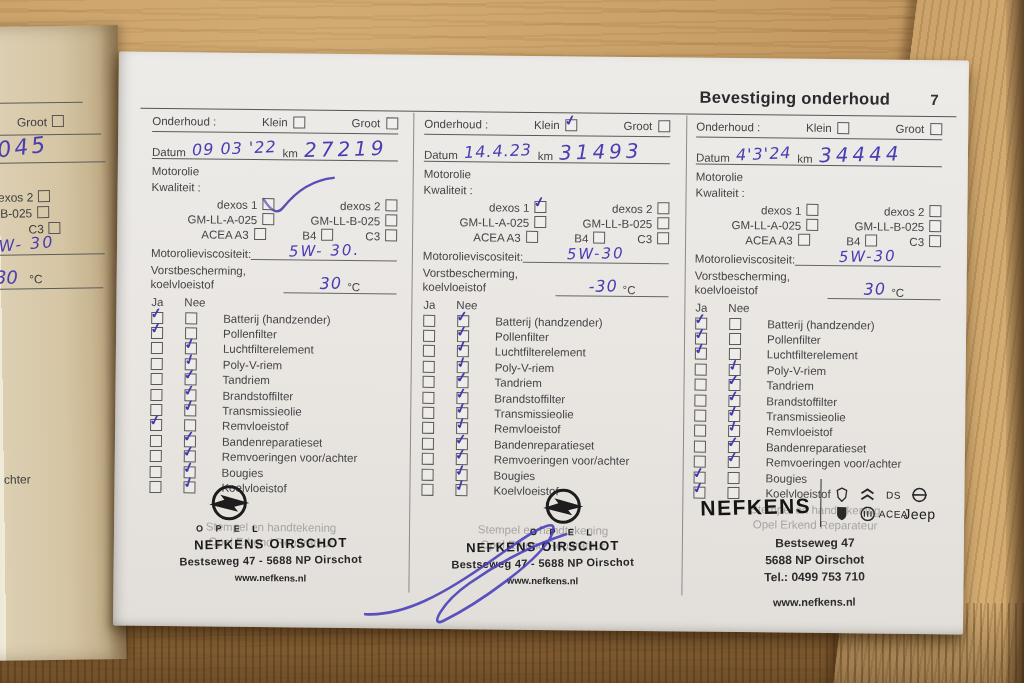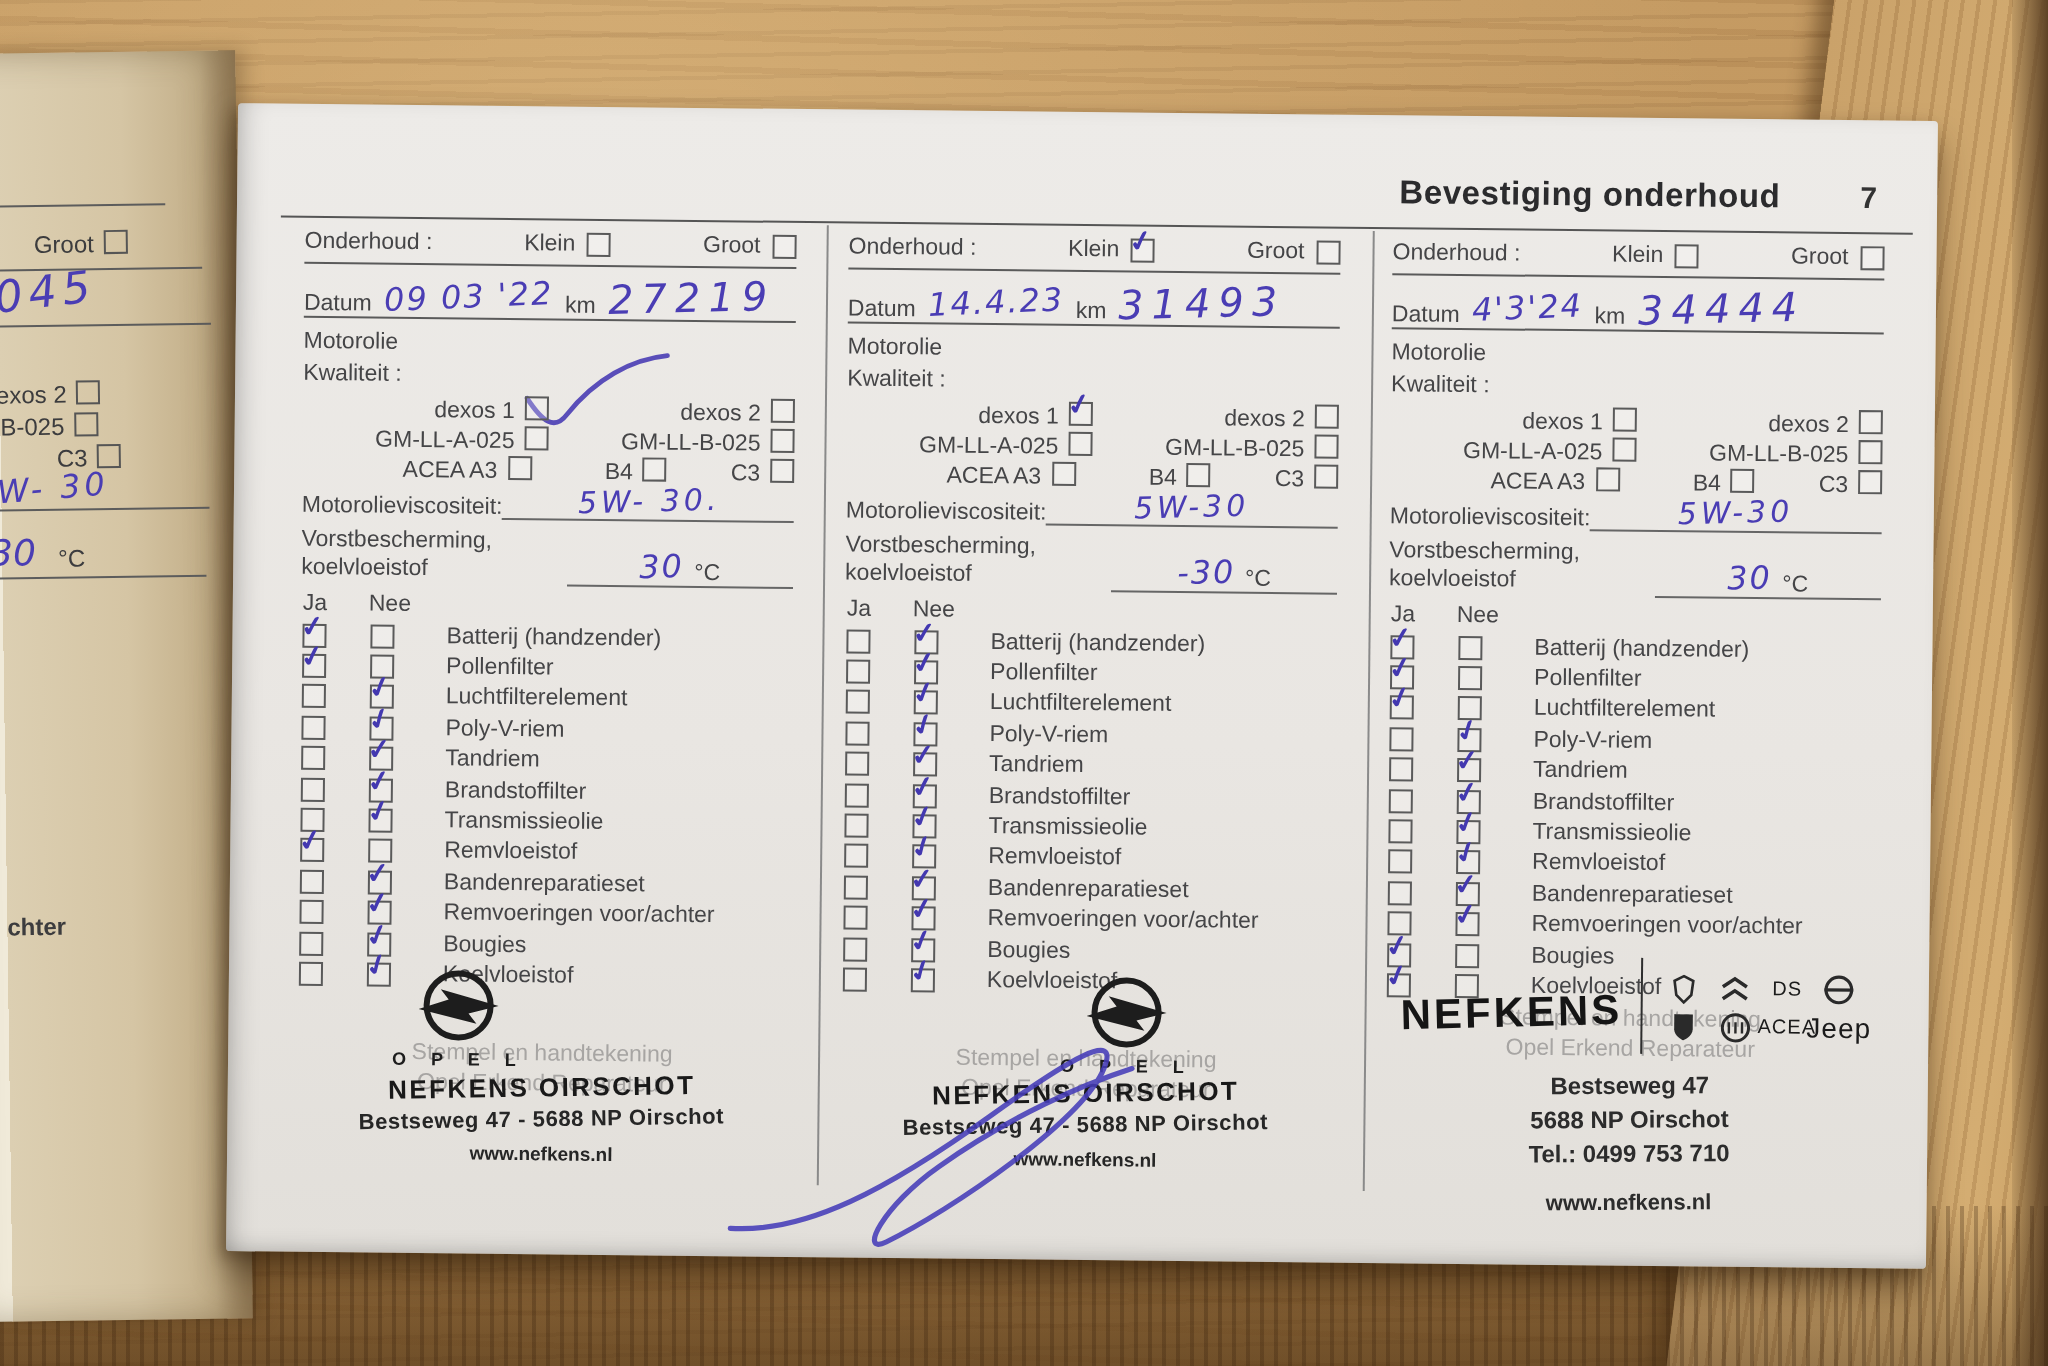--- a/index.html
+++ b/index.html
@@ -144,21 +144,21 @@
     <div class="lp-hw" style="top:108px;left:6px;font-size:22px;letter-spacing:3px;transform:rotate(-6deg);">045</div>
     <div class="lp-line" style="top:136px;width:114px;"></div>
     <div class="lp-text" style="top:164px;left:6px;"><span>exos 2</span><span class="lp-box"></span></div>
     <div class="lp-text" style="top:180px;left:4px;"><span>-B-025</span><span class="lp-box"></span></div>
     <div class="lp-text" style="top:196px;left:36px;"><span>C3</span><span class="lp-box"></span></div>
     <div class="lp-hw" style="top:208px;left:6px;font-size:16px;letter-spacing:2px;transform:rotate(-4deg);">W- 30</div>
     <div class="lp-line" style="top:228px;width:112px;"></div>
     <div class="lp-hw" style="top:240px;left:2px;font-size:18px;">30</div>
     <div class="lp-text" style="top:246px;left:36px;">°C</div>
     <div class="lp-line" style="top:262px;width:110px;"></div>
-    <div class="lp-text" style="top:430px;left:8px;font-weight:bold;">chter</div>
+    <div class="lp-text" style="top:446px;left:8px;">chter</div>
   </div>
 
   <div class="page">
     <div class="page-header">
       <span class="page-title">Bevestiging onderhoud</span>
       <span class="page-number">7</span>
     </div>
     <div class="header-line"></div>
 
     <div class="cols">

